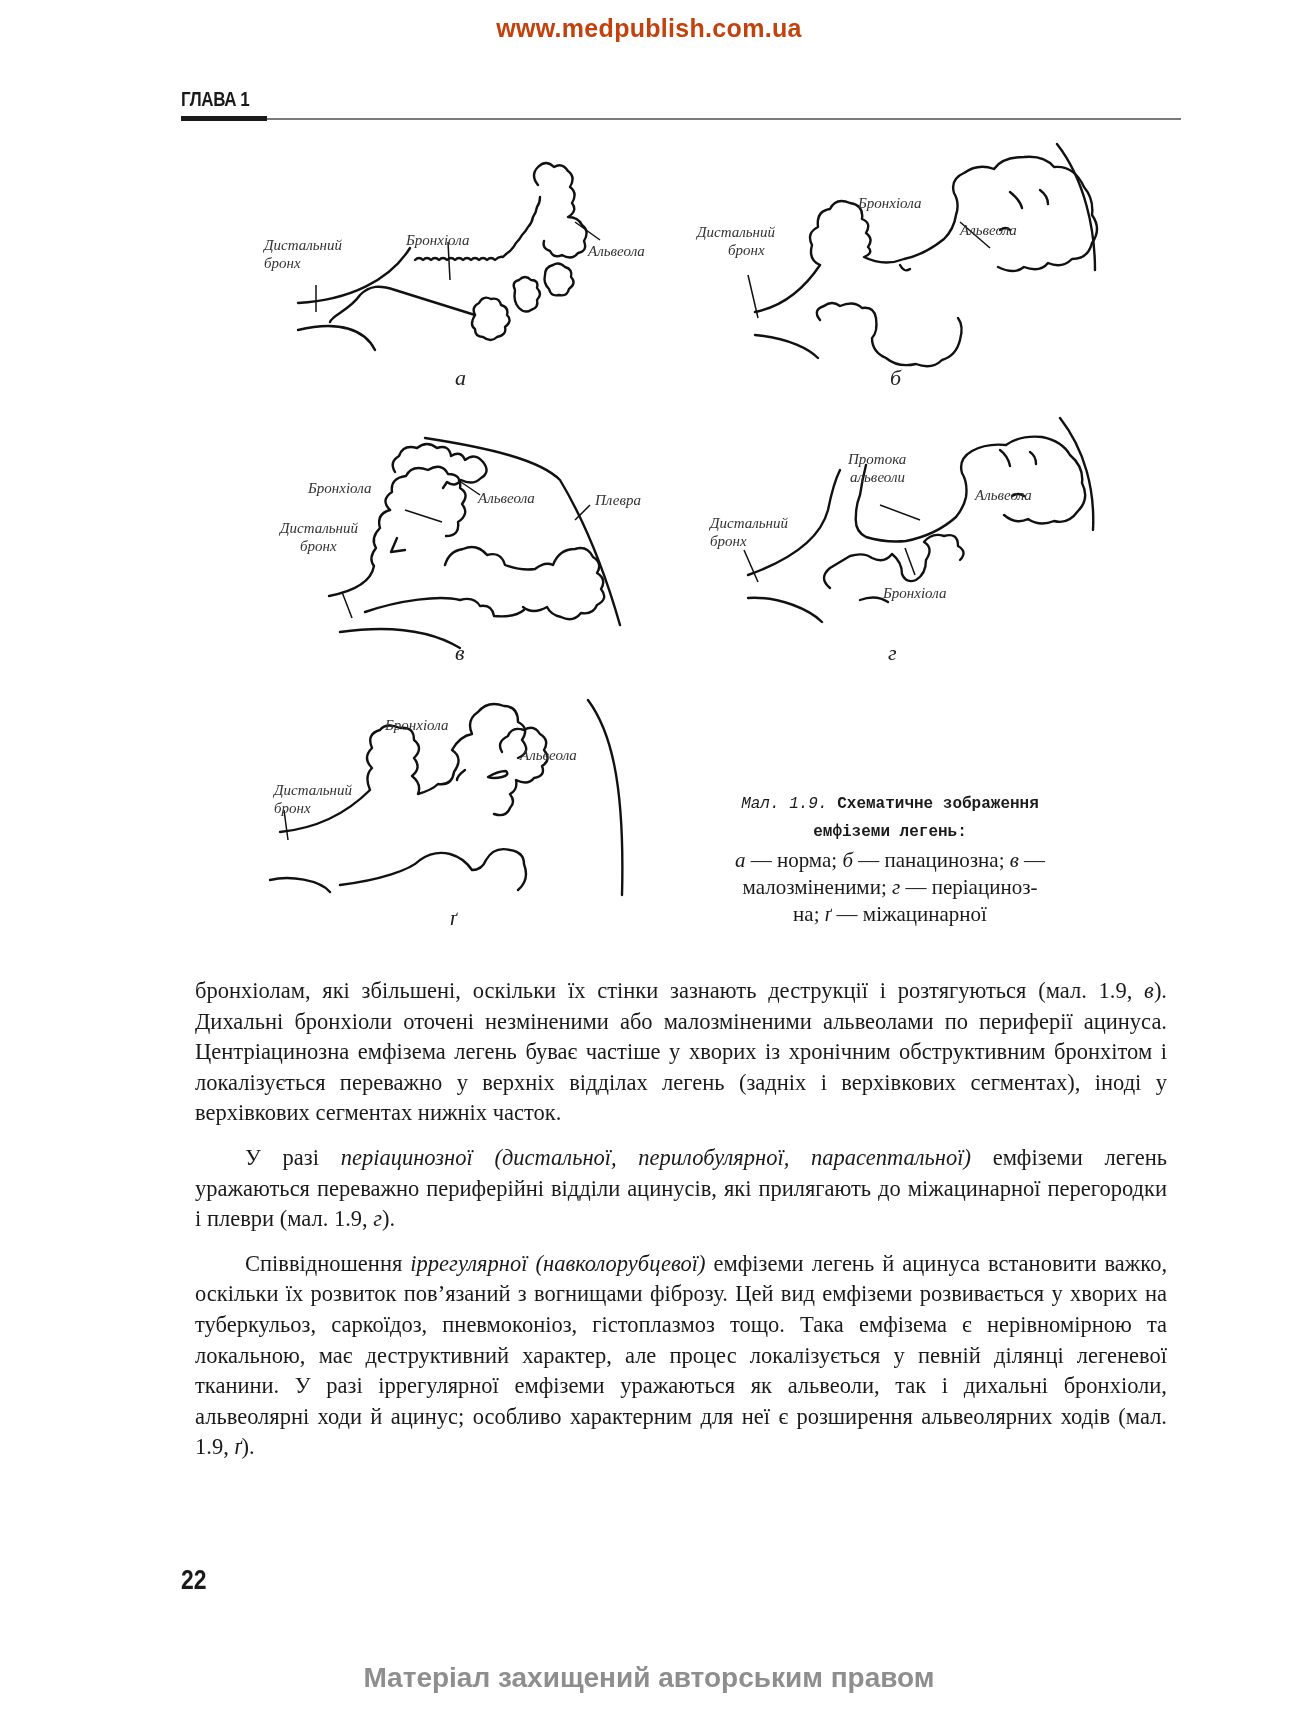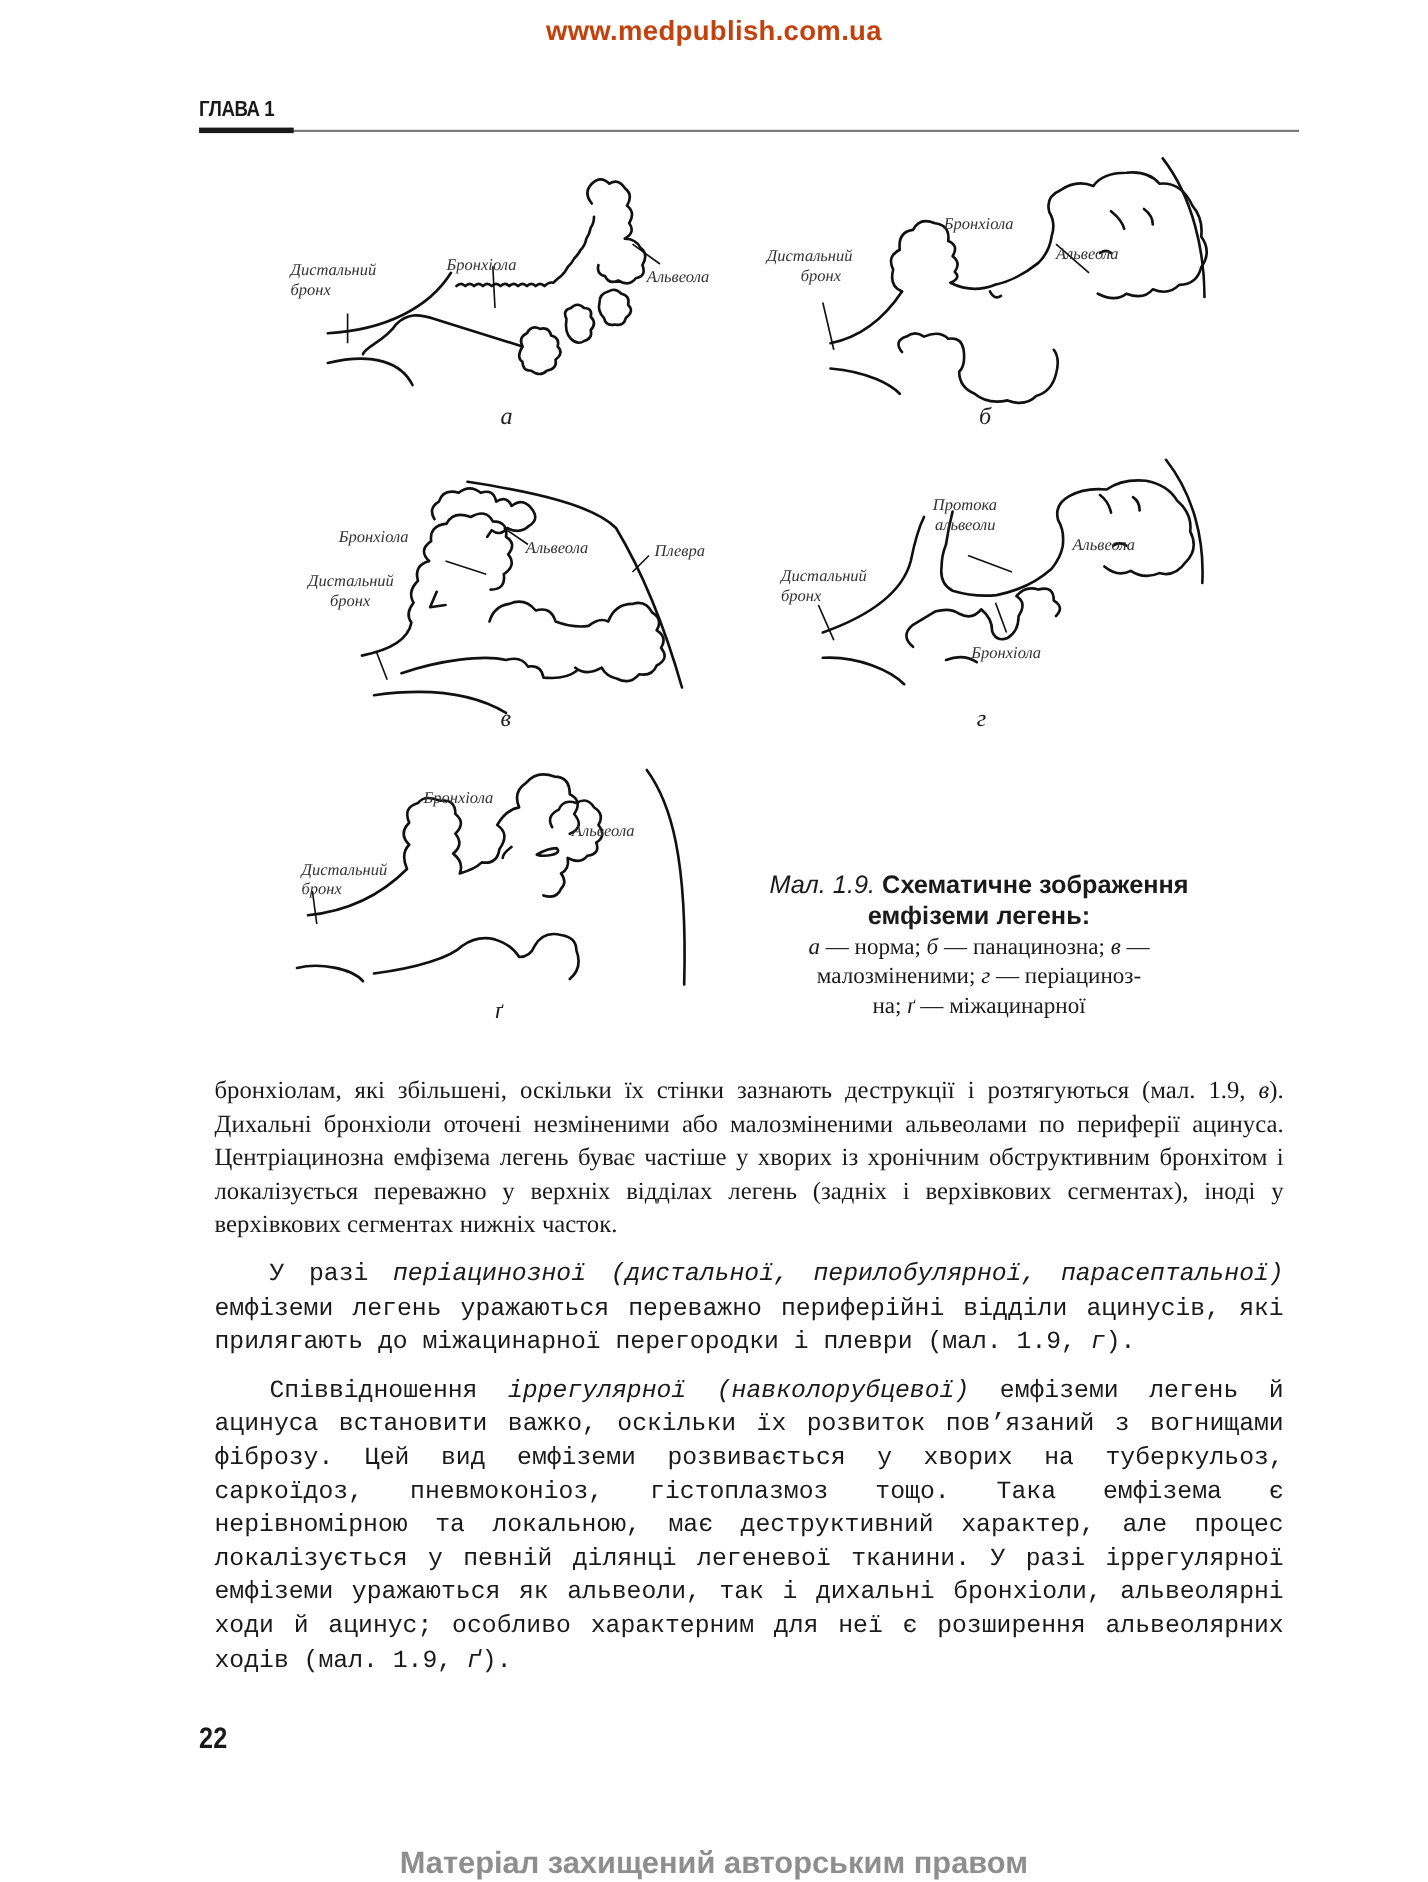--- a/index.html
+++ b/index.html
@@ -6,30 +6,30 @@
   body { width: 1298px; height: 1711px; position: relative; overflow: hidden; font-family: "Liberation Serif", serif; color: #1a1a1a; }
   .watermark-top { position: absolute; top: 14px; left: 0; width: 1298px; text-align: center; font-family: "Liberation Sans", sans-serif; font-weight: bold; font-size: 25px; color: #c2410c; letter-spacing: 0.3px; }
   .chapter { position: absolute; top: 88px; left: 181px; font-family: "Liberation Sans", sans-serif; font-weight: bold; font-size: 20px; letter-spacing: -0.5px; transform: scaleX(0.85); transform-origin: left; }
   .rule { position: absolute; top: 118px; left: 181px; width: 1000px; height: 2px; background: #7a7a7a; }
   .rule-thick { position: absolute; top: 116px; left: 181px; width: 86px; height: 5px; background: #1a1a1a; }
   .fig { position: absolute; }
   .fig svg { overflow: visible; }
   .lbl { font-family: "Liberation Serif", serif; font-style: italic; font-size: 15px; fill: #333; }
   .panel-letter { position: absolute; font-family: "Liberation Serif", serif; font-style: italic; font-size: 22px; color: #222; }
   .caption { position: absolute; left: 690px; top: 790px; width: 400px; text-align: center; }
-  .caption .title { font-family: Liberation Sans, sans-serif; font-size: 23px; line-height: 28px; font-weight: bold; }
+  .caption .title { font-family: Liberation Mono, monospace; font-size: 16px; line-height: 28px; font-weight: bold; }
   .caption .title em { font-weight: normal; font-style: italic; }
   .caption .desc { font-family: "Liberation Serif", serif; font-size: 21px; line-height: 27px; margin-top: 1px; }
   .caption .desc i { font-style: italic; }
   .body-text { position: absolute; left: 181px; top: 962px; width: 1000px; font-family: "Liberation Serif", serif; font-size: 22.5px; line-height: 30.6px; text-align: justify; }
   .body-text p { margin: 14px; }
-  .body-text p.indent { text-indent: 50px; font-family: Liberation Mono, monospace; }
+  .body-text p.indent { text-indent: 50px; }
   .body-text i { font-style: italic; }
   .page-num { position: absolute; left: 181px; top: 1565px; font-family: "Liberation Sans", sans-serif; font-weight: bold; font-size: 27px; transform: scaleX(0.85); transform-origin: left; }
-  .watermark-bottom { position: absolute; top: 1662px; left: 0; width: 1298px; text-align: center; font-family: "Liberation Sans", sans-serif; font-weight: bold; font-size: 28px; color: #8e8e8e; margin-top: 16px; }
+  .watermark-bottom { position: absolute; top: 1662px; left: 0; width: 1298px; text-align: center; font-family: "Liberation Sans", sans-serif; font-weight: bold; font-size: 28px; color: #8e8e8e; }
   path.ln { fill: none; stroke: #111; stroke-width: 2.4; stroke-linecap: round; stroke-linejoin: round; }
   path.thin { fill: none; stroke: #111; stroke-width: 1.5; }
 </style>
 </head>
 <body>
 
 <div class="watermark-top">www.medpublish.com.ua</div>
 
 <div class="chapter">ГЛАВА 1</div>
 <div class="rule"></div>

